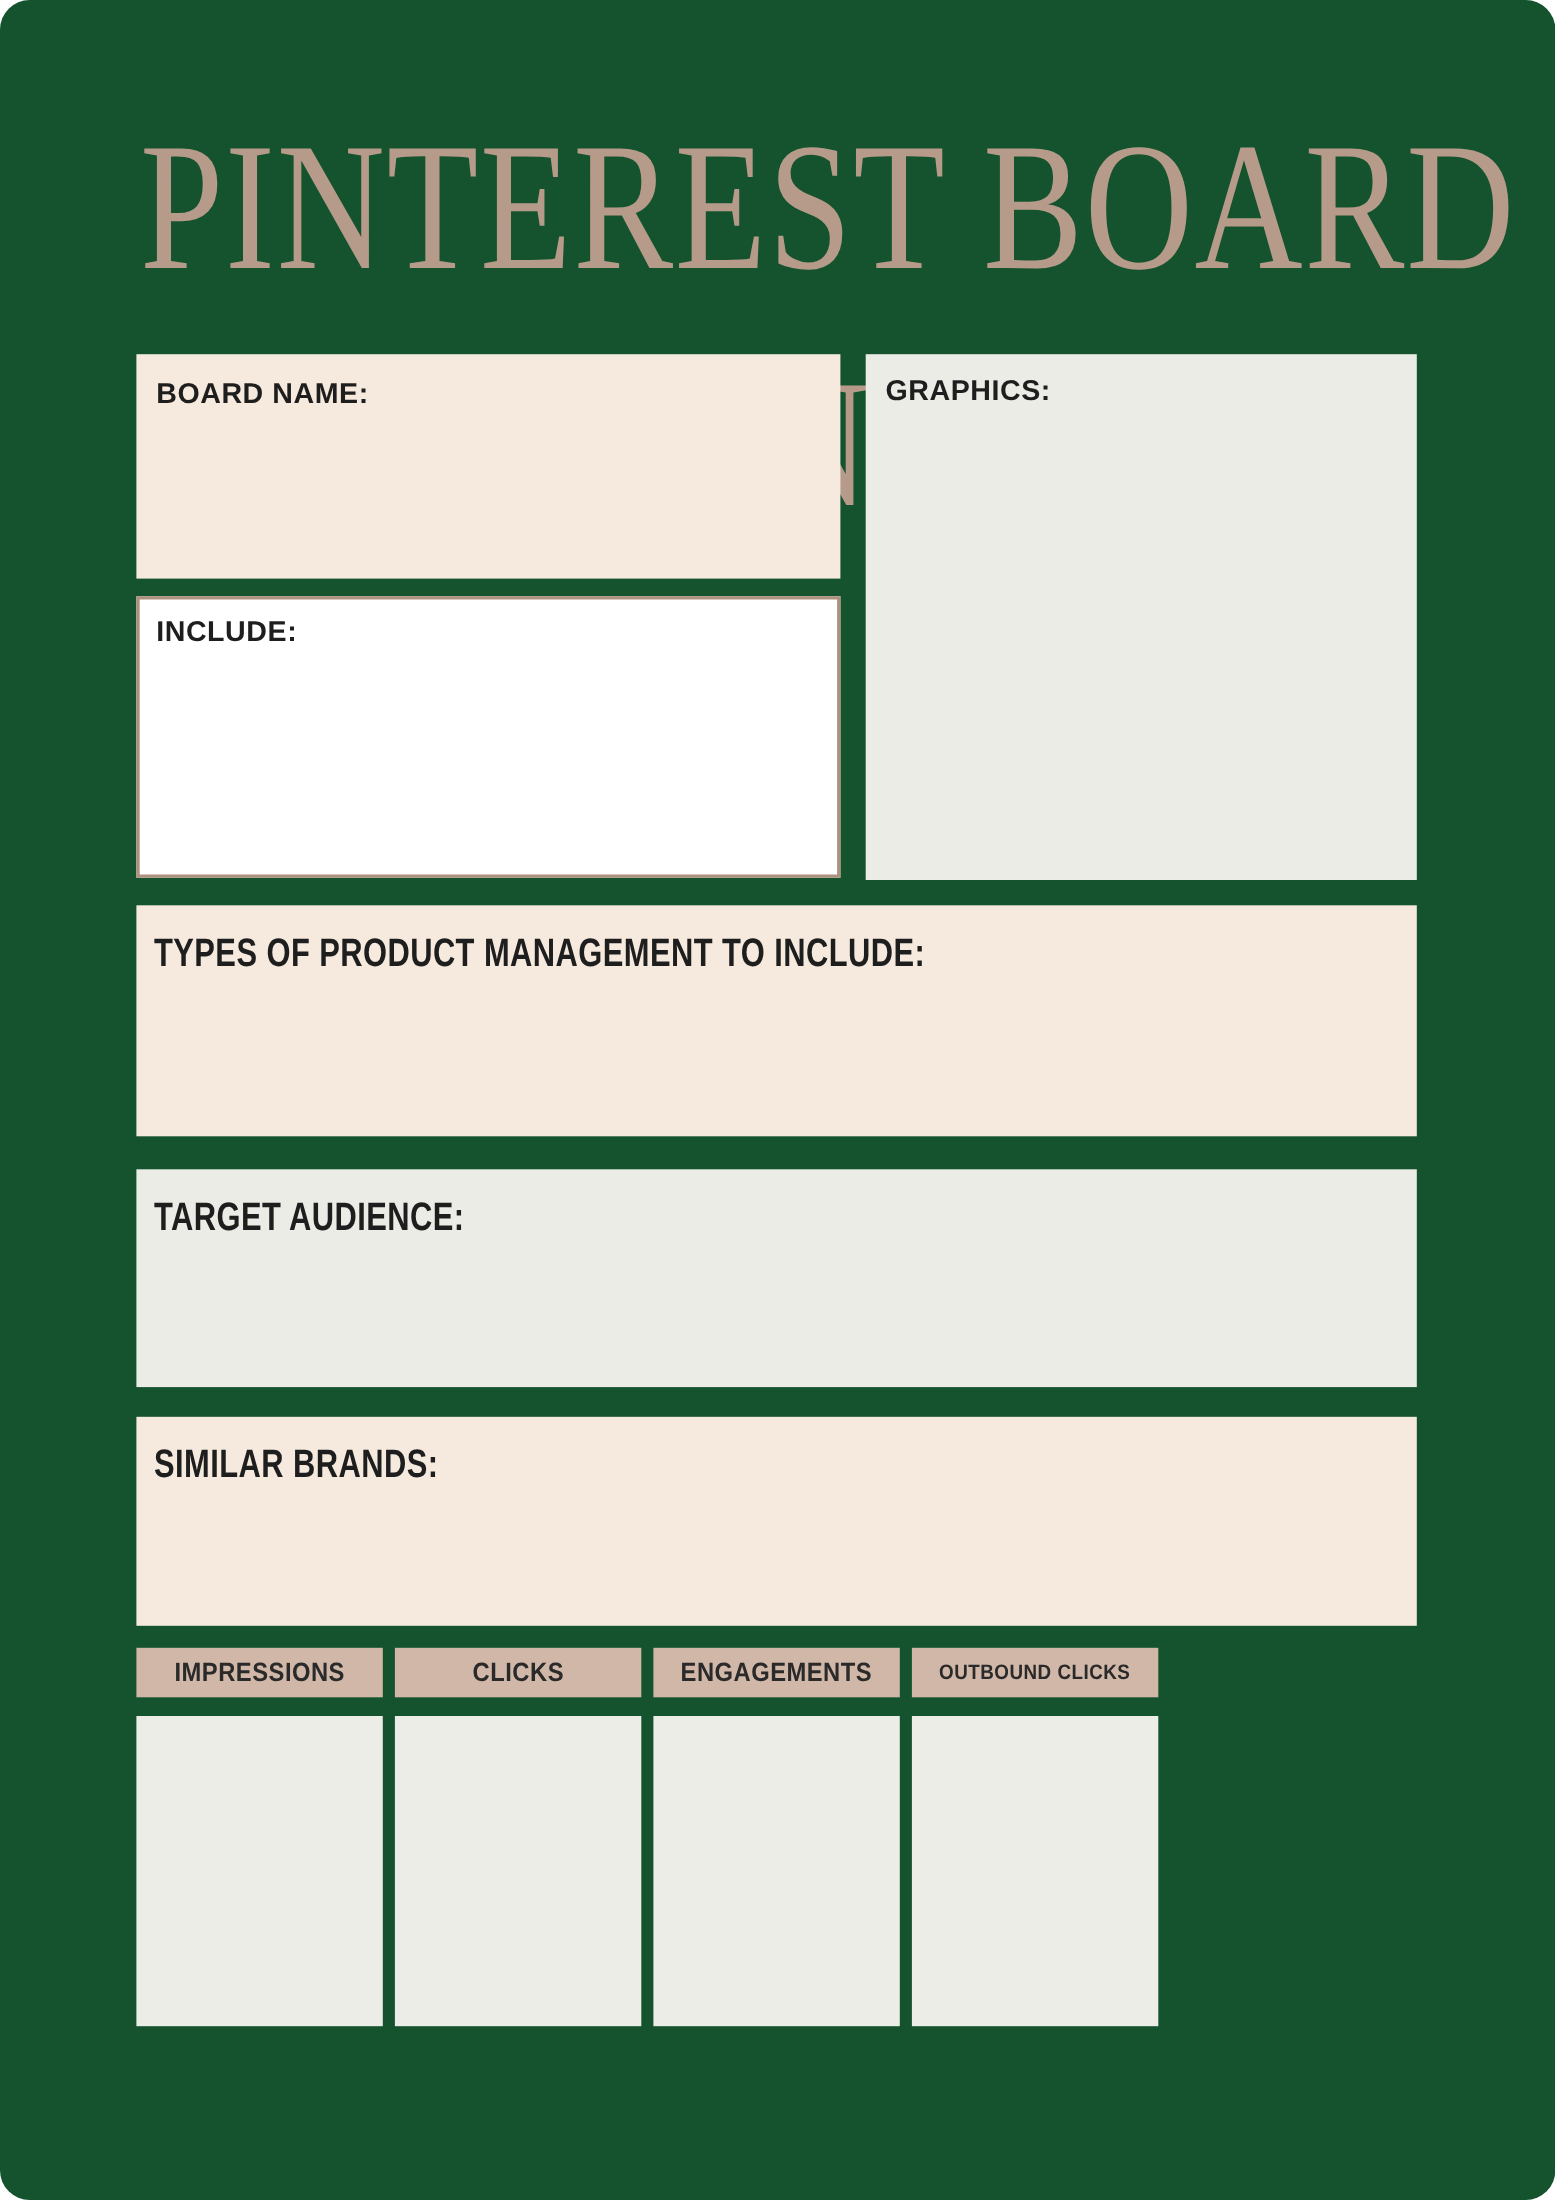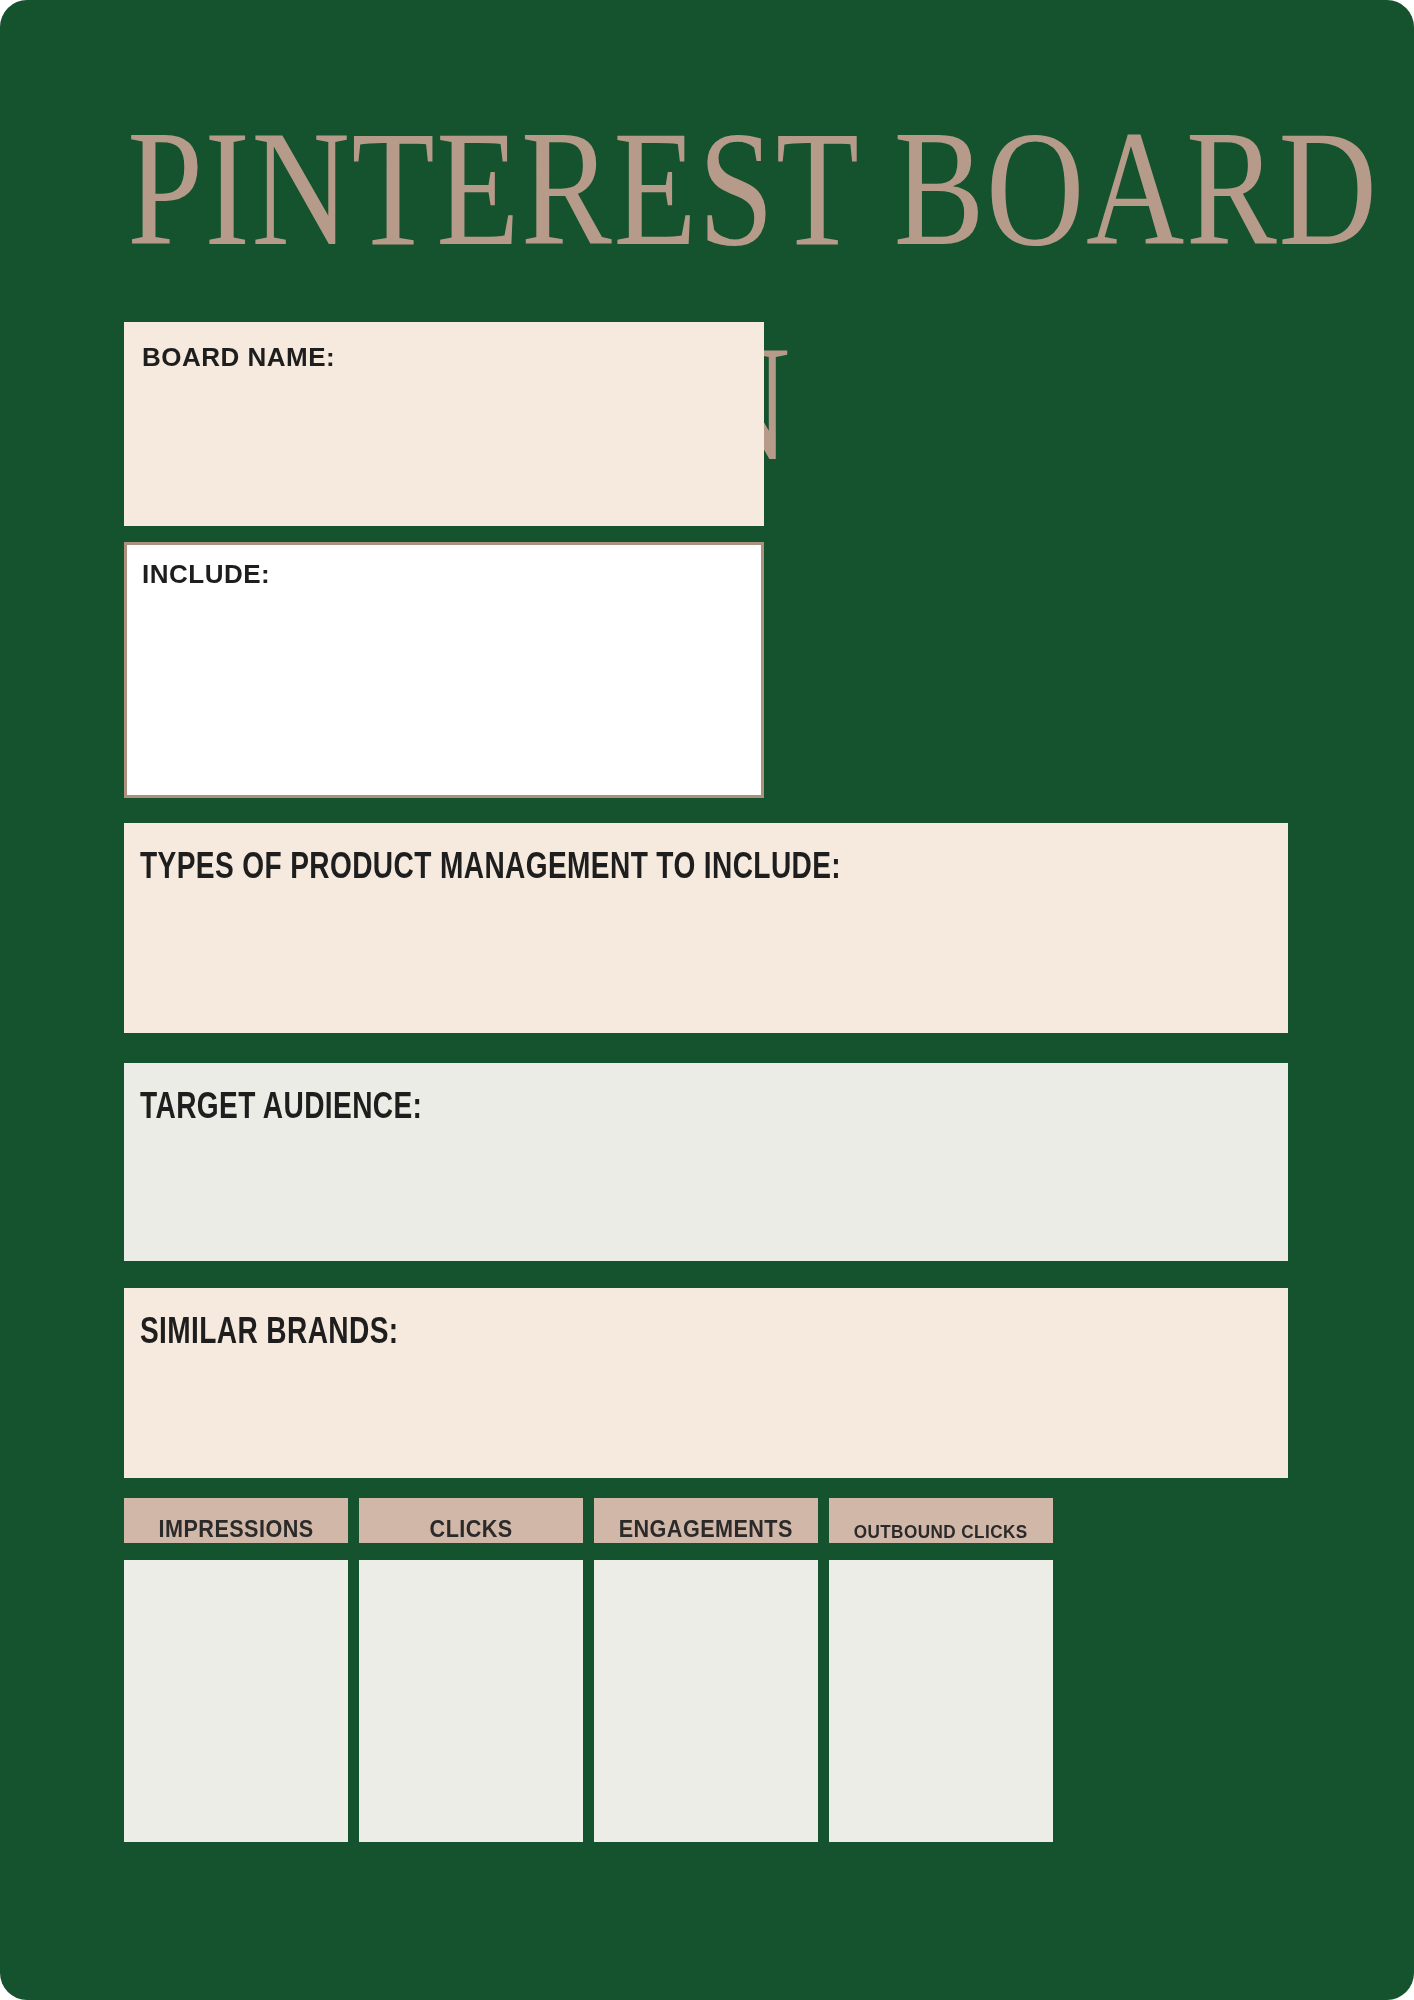--- a/index.html
+++ b/index.html
@@ -76,21 +76,21 @@
     left:124px;top:1498px;width:1164px;
     display:grid;
     grid-template-columns:repeat(5,1fr);
     column-gap:11px;
     z-index:2;
   }
   .metric-header{
     height:45px;
     background:#d1b7a7;
     display:flex;
-    align-items:flex-end;
+    align-items:center;
     justify-content:center;
   }
   .metric-header .hlabel{
     display:inline-block;
     font-weight:bold;
     font-size:24px;
     letter-spacing:0.5px;
     color:#2a2a2a;
     white-space:nowrap;
     transform:scaleX(0.9);
@@ -110,20 +110,24 @@
 
   <div class="big-title">PINTEREST BOARD</div>
 
   <div class="title-overflow">N</div>
 
   <div class="box bg-cream box-board-name">
     <span class="label-geo">BOARD NAME:</span>
     <div class="fill-area"></div>
   </div>
 
+  <div class="box bg-gray box-graphics">
+    <span class="label-geo">GRAPHICS:</span>
+    <div class="fill-area"></div>
+  </div>
 
   <div class="box box-hashtags">
     <span class="label-geo">INCLUDE:</span>
     <div class="fill-area"></div>
   </div>
 
   <div class="box bg-cream box-types">
     <span class="label-cond">TYPES OF PRODUCT MANAGEMENT TO INCLUDE:</span>
     <div class="fill-area"></div>
   </div>

